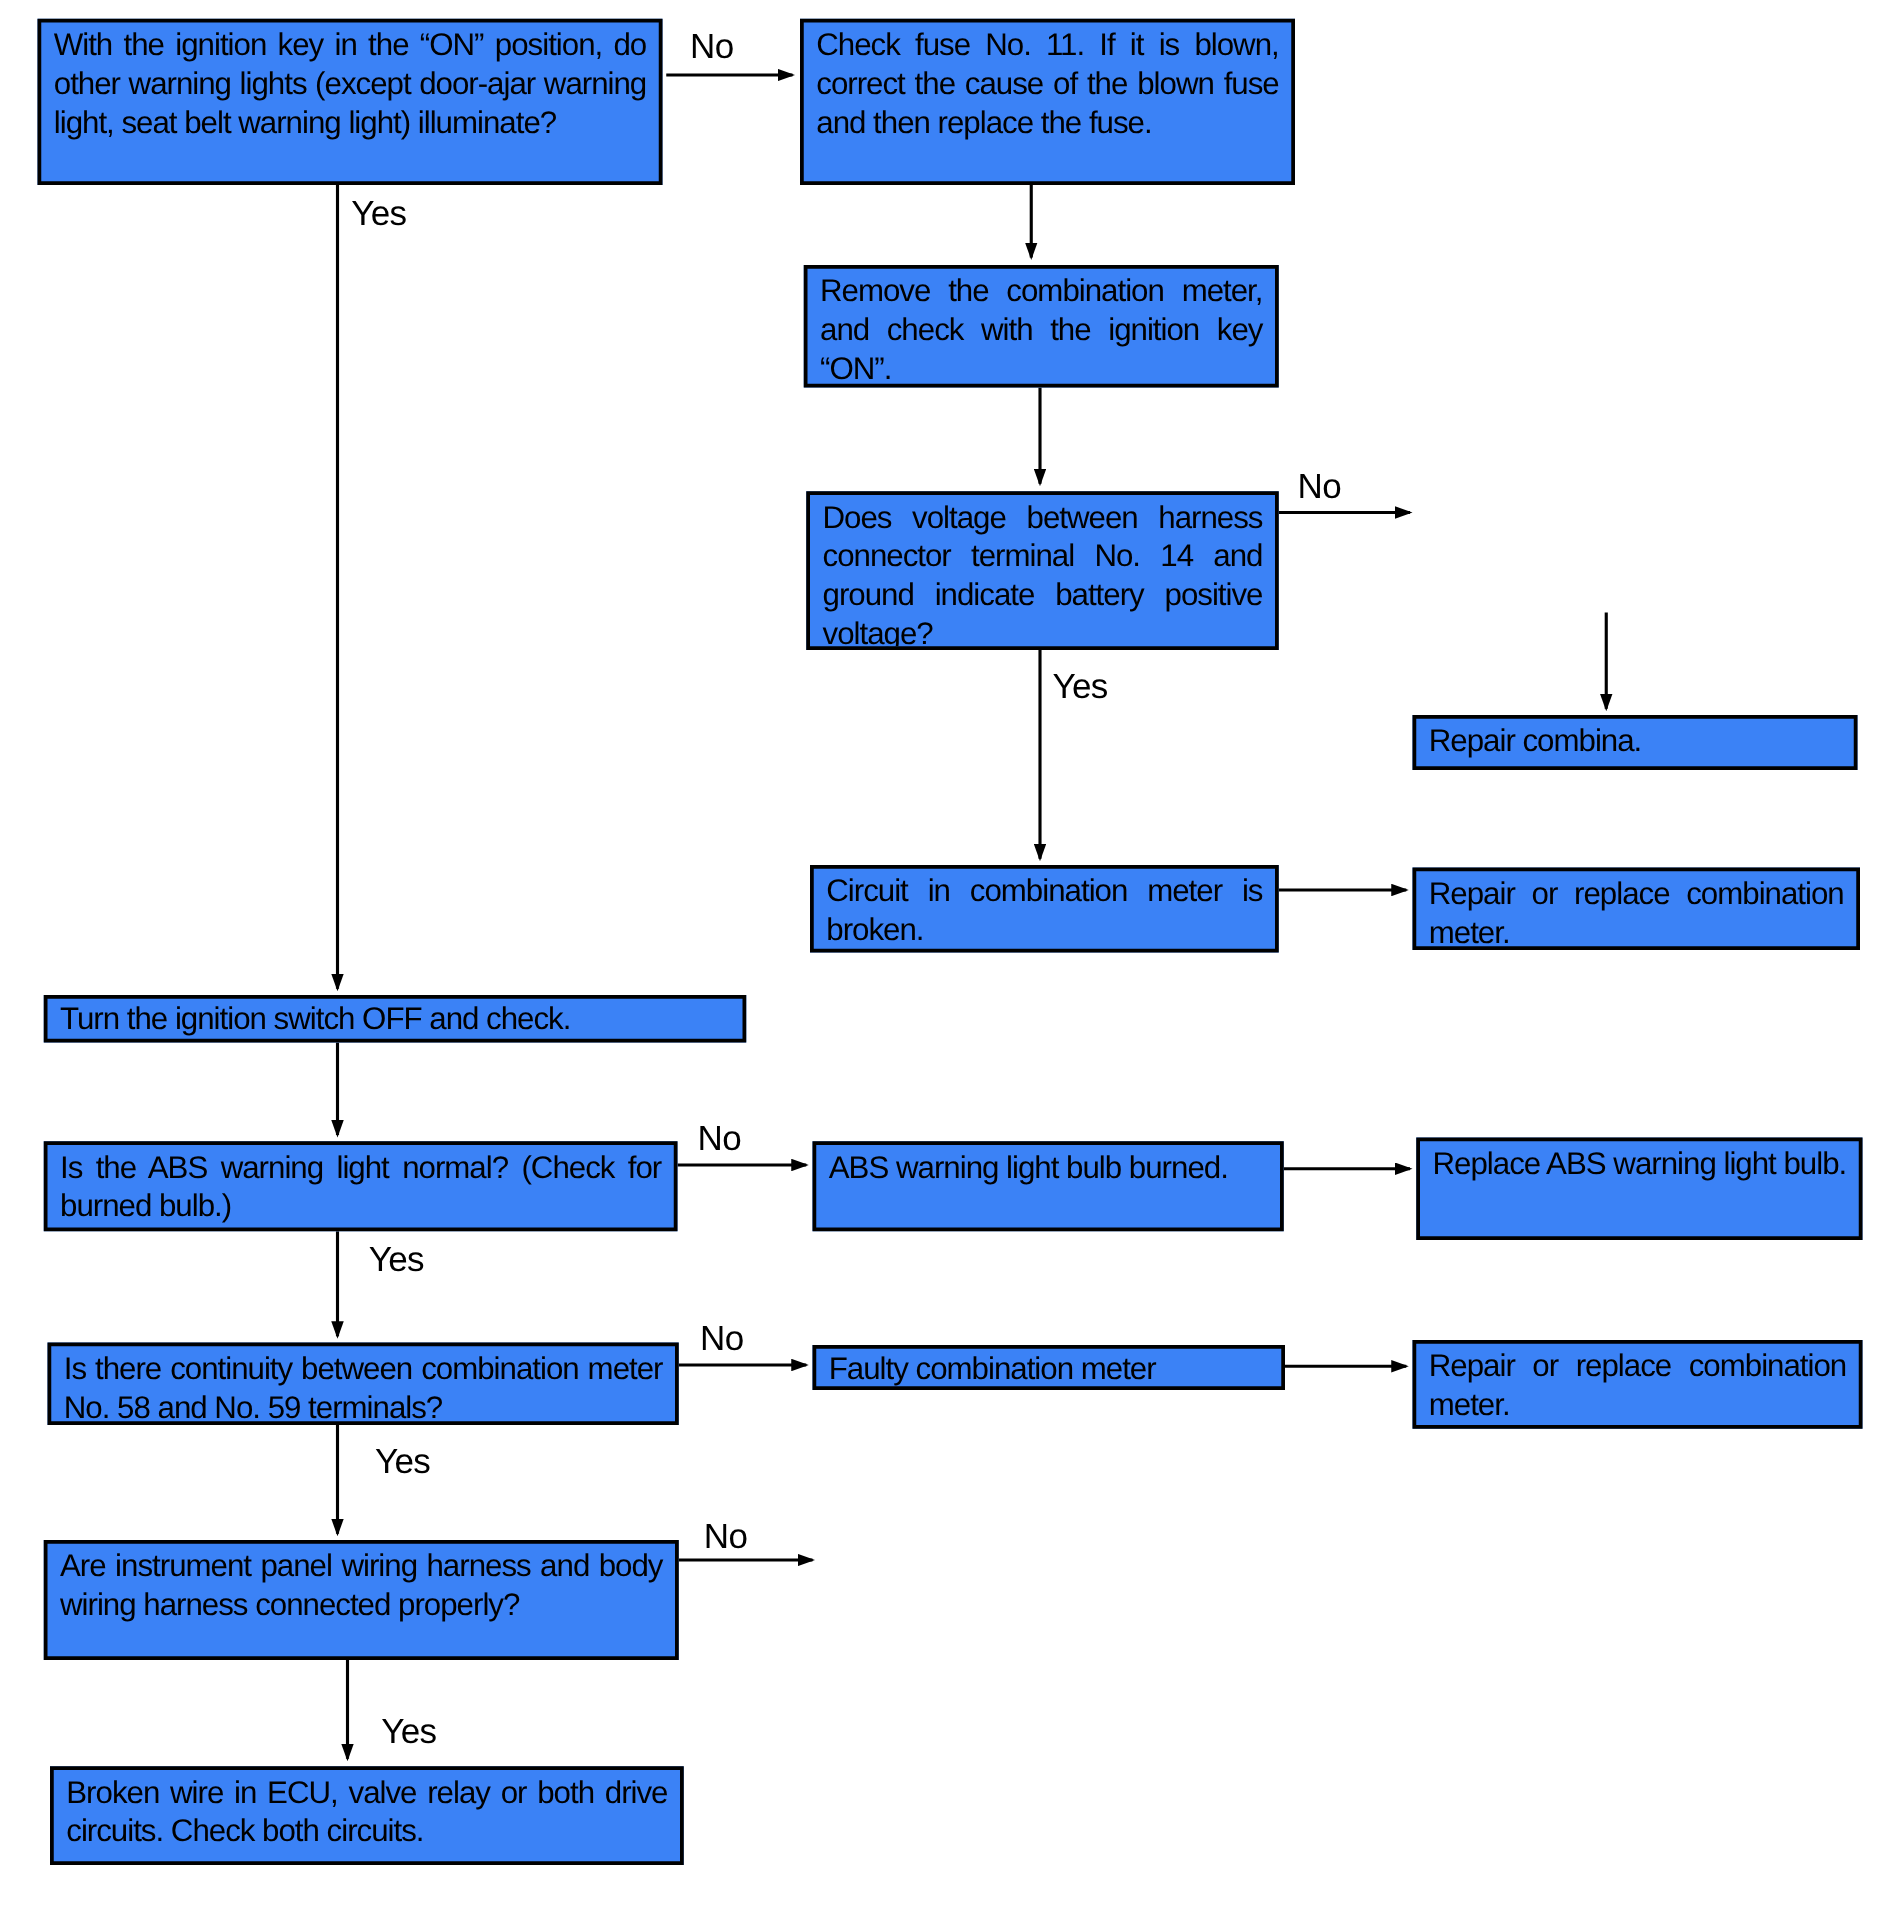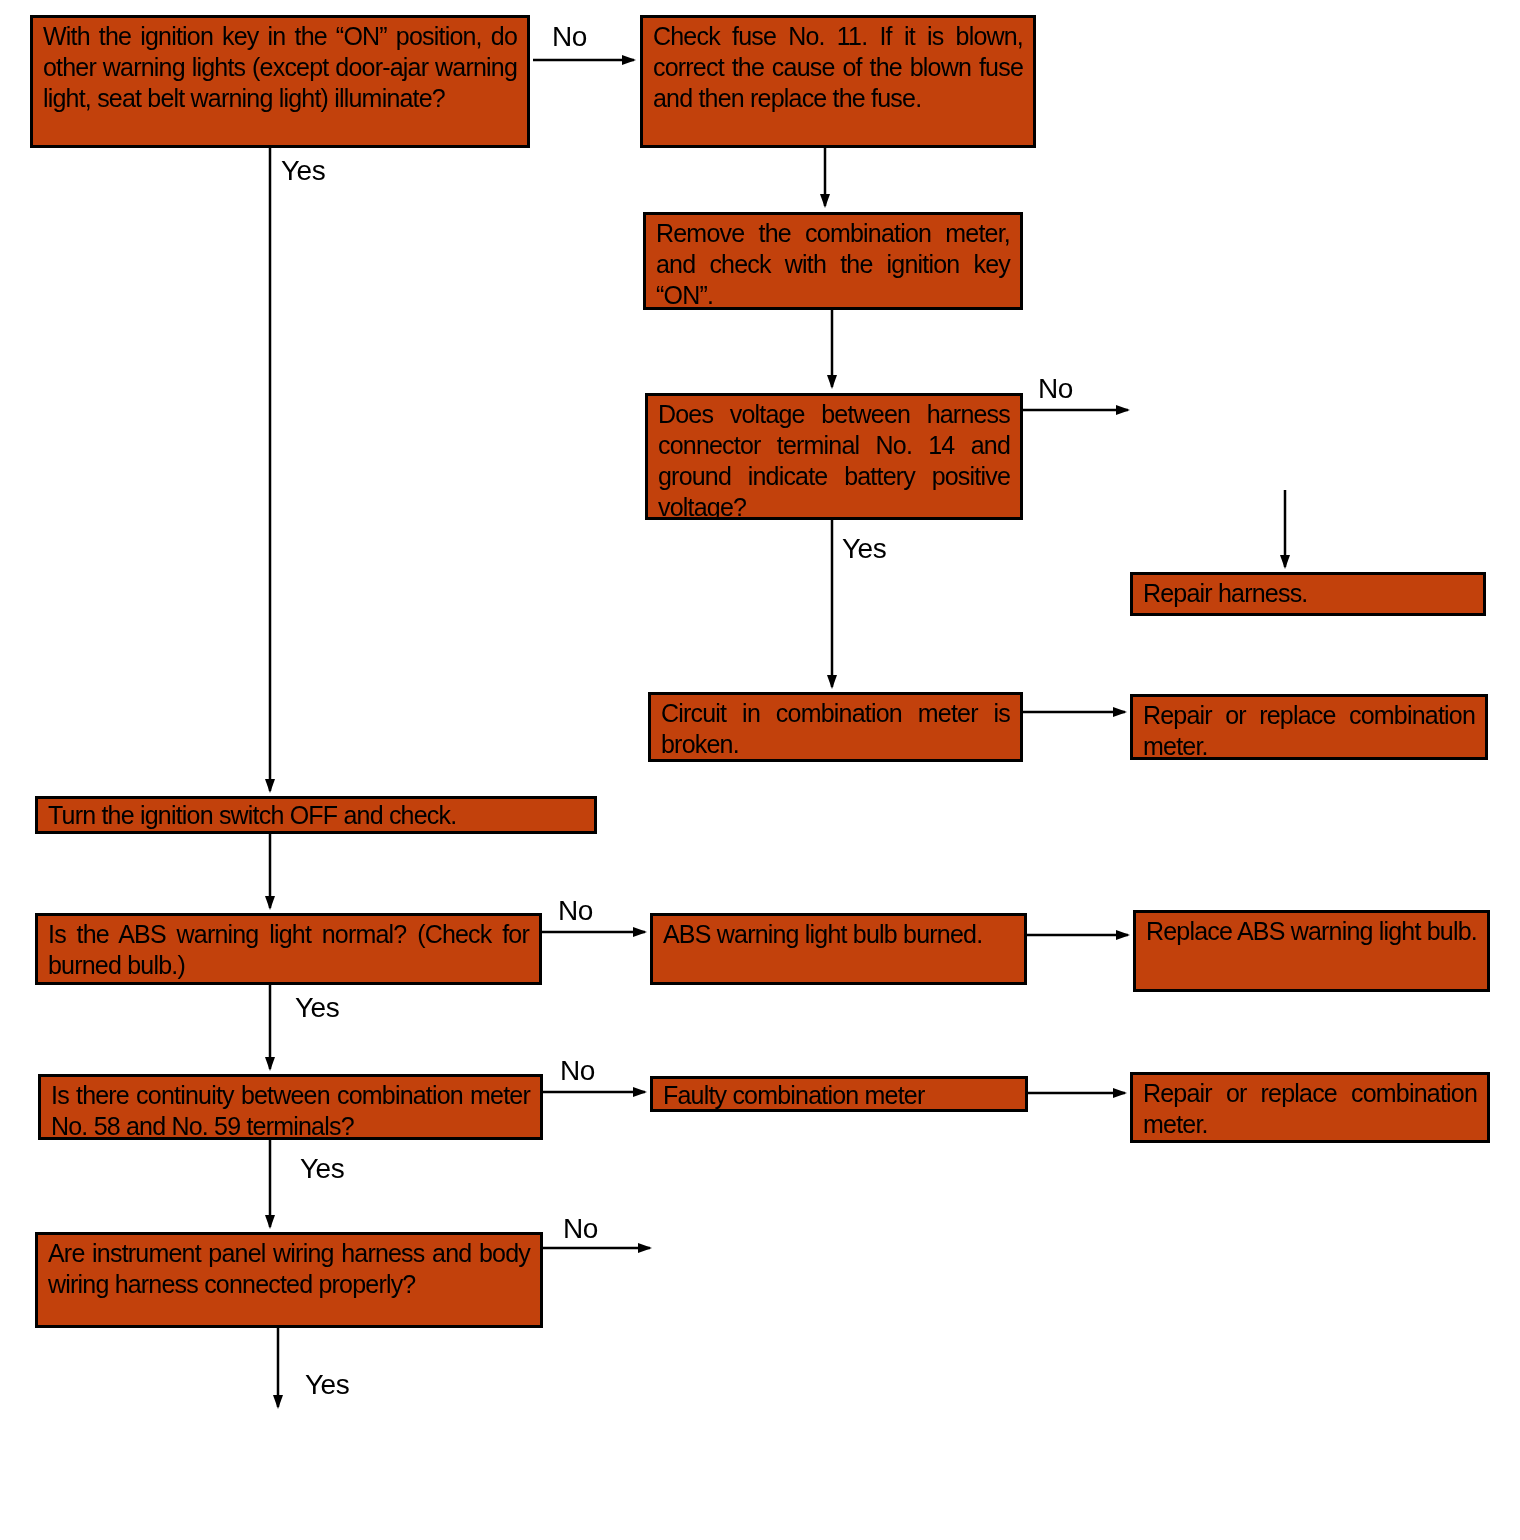--- a/index.html
+++ b/index.html
@@ -12,21 +12,21 @@
     width: 1520px;
     height: 1540px;
     background: #ffffff;
     font-family: "Liberation Sans", sans-serif;
     color: #000000;
   }
   .node {
     position: absolute;
     box-sizing: border-box;
     border: 3px solid #000000;
-    background: #c2410c;
+    background: #3b82f6;
     font-size: 25px;
     line-height: 31px;
     letter-spacing: -0.8px;
     padding: 3px 10px;
     text-align: justify;
     hyphens: manual;
     overflow: hidden;
   }
   .node.single { text-align: left; }
   .edge-label {
@@ -81,21 +81,21 @@
 
   <div class="node" style="left:30px; top:15px; width:500px; height:133px;">With the ignition key in the “ON” position, do other warning lights (except door-ajar warning light, seat belt warning light) illu­minate?</div>
 
   <div class="node" style="left:640px; top:15px; width:396px; height:133px;">Check fuse No. 11. If it is blown, correct the cause of the blown fuse and then re­place the fuse.</div>
 
   <div class="node" style="left:643px; top:212px; width:380px; height:98px;">Remove the combination me­ter, and check with the igni­tion key “ON”.</div>
 
   <div class="node" style="left:645px; top:393px; width:378px; height:127px;">Does voltage between har­ness connector terminal No. 14 and ground indicate bat­tery positive voltage?</div>
 
 
-  <div class="node single" style="left:1130px; top:572px; width:356px; height:44px;">Repair harness.</div>
+  <div class="node single" style="left:1130px; top:572px; width:356px; height:44px;">Repair combina.</div>
 
   <div class="node" style="left:648px; top:692px; width:375px; height:70px;">Circuit in combination meter is broken.</div>
 
   <div class="node" style="left:1130px; top:694px; width:358px; height:66px;">Repair or replace combina­tion meter.</div>
 
   <div class="node single" style="left:35px; top:796px; width:562px; height:38px; padding-top:1px;">Turn the ignition switch OFF and check.</div>
 
   <div class="node" style="left:35px; top:913px; width:507px; height:72px;">Is the ABS warning light normal? (Check for burned bulb.)</div>
 
   <div class="node" style="left:650px; top:913px; width:377px; height:72px;">ABS warning light bulb burned.</div>
@@ -104,20 +104,21 @@
 
   <div class="node" style="left:38px; top:1074px; width:505px; height:66px;">Is there continuity between combination meter No. 58 and No. 59 terminals?</div>
 
   <div class="node single" style="left:650px; top:1076px; width:378px; height:36px; padding-top:1px;">Faulty combination meter</div>
 
   <div class="node" style="left:1130px; top:1072px; width:360px; height:71px;">Repair or replace combina­tion meter.</div>
 
   <div class="node" style="left:35px; top:1232px; width:508px; height:96px;">Are instrument panel wiring harness and body wiring harness connected proper­ly?</div>
 
 
+  <div class="node" style="left:40px; top:1413px; width:507px; height:79px;">Broken wire in ECU, valve relay or both drive circuits. Check both circuits.</div>
 
   <div class="edge-label" style="left:552px; top:22px;">No</div>
   <div class="edge-label" style="left:281px; top:156px;">Yes</div>
   <div class="edge-label" style="left:1038px; top:374px;">No</div>
   <div class="edge-label" style="left:842px; top:534px;">Yes</div>
   <div class="edge-label" style="left:558px; top:896px;">No</div>
   <div class="edge-label" style="left:295px; top:993px;">Yes</div>
   <div class="edge-label" style="left:560px; top:1056px;">No</div>
   <div class="edge-label" style="left:300px; top:1154px;">Yes</div>
   <div class="edge-label" style="left:563px; top:1214px;">No</div>

